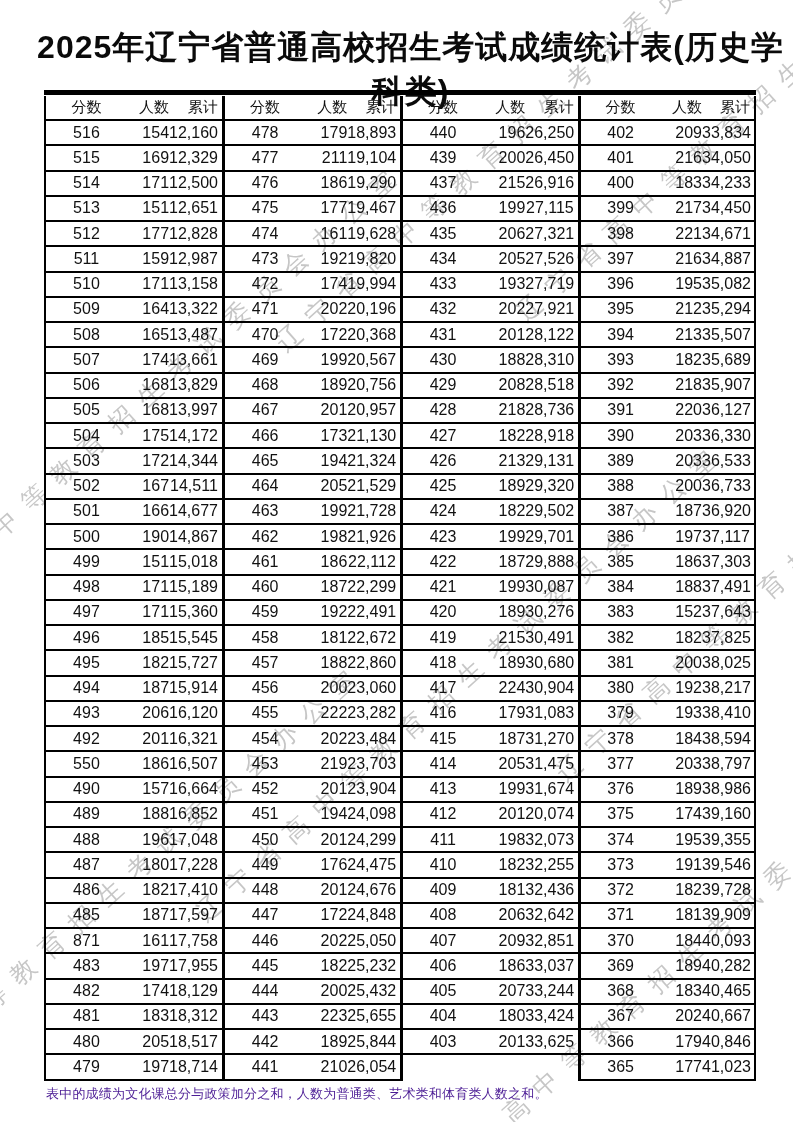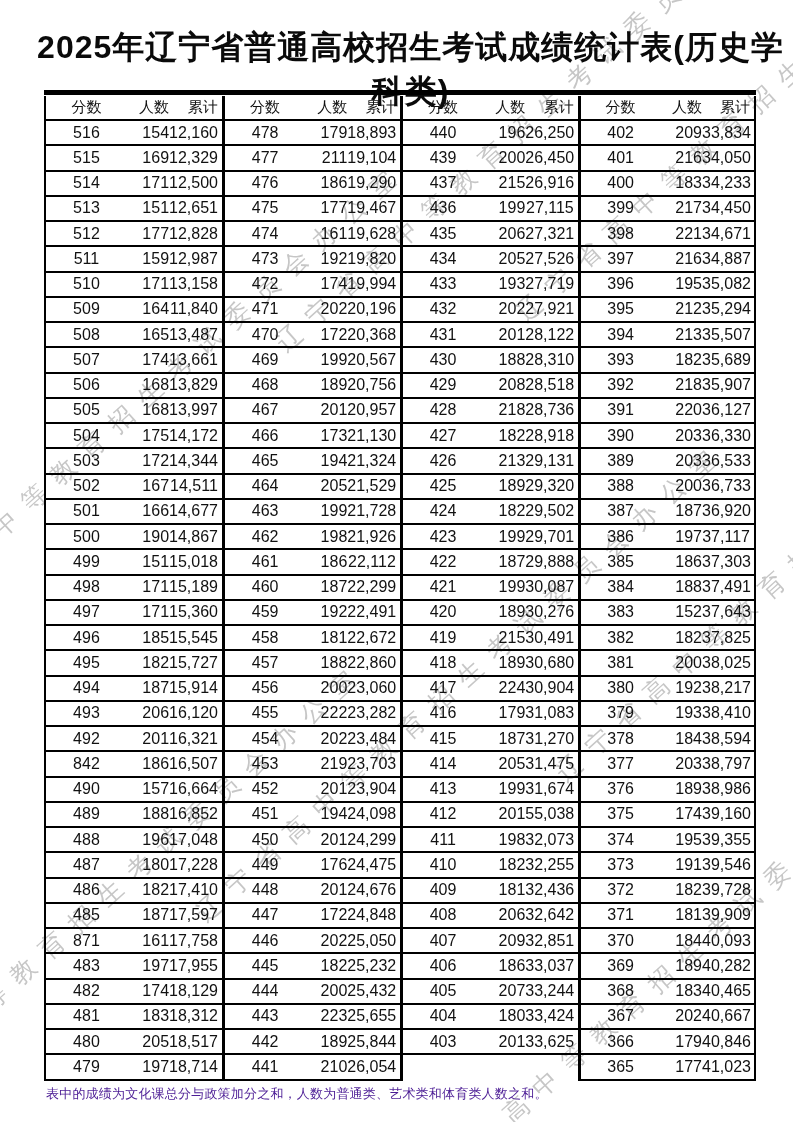--- a/index.html
+++ b/index.html
@@ -105,21 +105,21 @@
             <span class="cell cell-cum">12,987</span>
           </div>
           <div class="row">
             <span class="cell cell-score">510</span>
             <span class="cell cell-count">171</span>
             <span class="cell cell-cum">13,158</span>
           </div>
           <div class="row">
             <span class="cell cell-score">509</span>
             <span class="cell cell-count">164</span>
-            <span class="cell cell-cum">11,840</span>
+            <span class="cell cell-cum">13,322</span>
           </div>
           <div class="row">
             <span class="cell cell-score">508</span>
             <span class="cell cell-count">165</span>
             <span class="cell cell-cum">13,487</span>
           </div>
           <div class="row">
             <span class="cell cell-score">507</span>
             <span class="cell cell-count">174</span>
             <span class="cell cell-cum">13,661</span>
@@ -193,21 +193,21 @@
             <span class="cell cell-score">493</span>
             <span class="cell cell-count">206</span>
             <span class="cell cell-cum">16,120</span>
           </div>
           <div class="row">
             <span class="cell cell-score">492</span>
             <span class="cell cell-count">201</span>
             <span class="cell cell-cum">16,321</span>
           </div>
           <div class="row">
-            <span class="cell cell-score">842</span>
+            <span class="cell cell-score">550</span>
             <span class="cell cell-count">186</span>
             <span class="cell cell-cum">16,507</span>
           </div>
           <div class="row">
             <span class="cell cell-score">490</span>
             <span class="cell cell-count">157</span>
             <span class="cell cell-cum">16,664</span>
           </div>
           <div class="row">
             <span class="cell cell-score">489</span>
@@ -599,21 +599,21 @@
             <span class="cell cell-cum">31,475</span>
           </div>
           <div class="row">
             <span class="cell cell-score">413</span>
             <span class="cell cell-count">199</span>
             <span class="cell cell-cum">31,674</span>
           </div>
           <div class="row">
             <span class="cell cell-score">412</span>
             <span class="cell cell-count">201</span>
-            <span class="cell cell-cum">55,038</span>
+            <span class="cell cell-cum">20,074</span>
           </div>
           <div class="row">
             <span class="cell cell-score">411</span>
             <span class="cell cell-count">198</span>
             <span class="cell cell-cum">32,073</span>
           </div>
           <div class="row">
             <span class="cell cell-score">410</span>
             <span class="cell cell-count">182</span>
             <span class="cell cell-cum">32,255</span>

